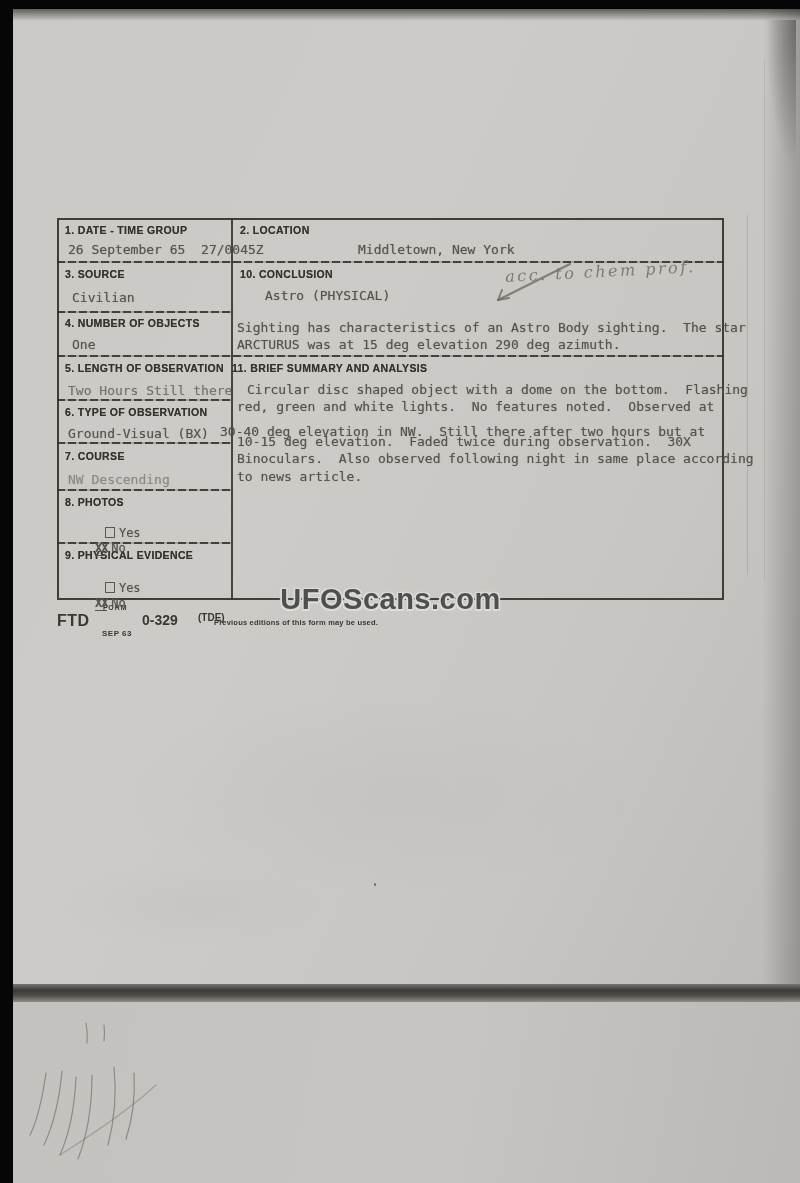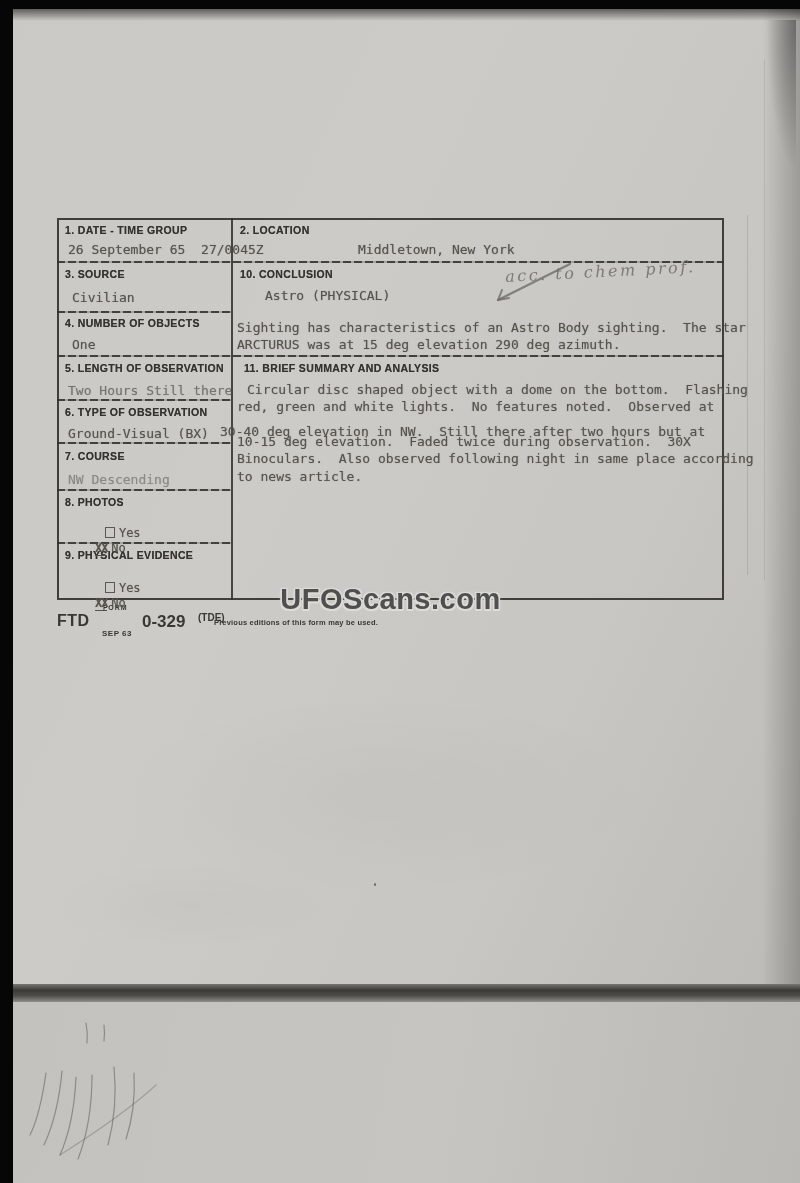--- a/index.html
+++ b/index.html
@@ -47,21 +47,21 @@
   .checkmark{position:absolute;z-index:6;}
 
   .watermark{position:absolute;left:57px;top:583px;width:667px;text-align:center;
     font-weight:bold;font-size:29px;letter-spacing:.5px;color:#4f4f4f;z-index:8;
     text-shadow:-1.5px -1.5px 0 #dcdbd7,1.5px -1.5px 0 #dcdbd7,-1.5px 1.5px 0 #dcdbd7,
                 1.5px 1.5px 0 #dcdbd7,0 0 4px rgba(220,219,215,.9);}
 
   .f-form{position:absolute;left:103px;top:604px;font-size:7px;font-weight:bold;color:#3a3833;letter-spacing:1px;}
   .f-ftd{position:absolute;left:57px;top:612px;font-size:16px;font-weight:bold;color:#3a3833;letter-spacing:.5px;}
   .f-sep{position:absolute;left:102px;top:617px;font-size:8px;font-weight:bold;color:#3a3833;letter-spacing:.5px;margin-top:12px;}
-  .f-num{position:absolute;left:142px;top:612px;font-size:17px;font-weight:bold;color:#3a3833;}
+  .f-num{position:absolute;left:142px;top:612px;font-size:14px;font-weight:bold;color:#3a3833;}
   .f-tde{position:absolute;left:198px;top:612px;font-size:10px;font-weight:bold;color:#3a3833;}
   .f-note{position:absolute;left:214px;top:618px;font-size:7.5px;font-weight:bold;color:#3a3833;letter-spacing:.2px;}
 </style>
 </head>
 <body>
 
 <div class="scan">
 
   <div class="paper-main"></div>
   <div class="paper-top-smudge"></div>
@@ -107,21 +107,21 @@
   </svg>
   <div class="typed" style="left:237px;top:320px;">Sighting has characteristics of an Astro Body sighting.  The star</div>
   <div class="typed" style="left:237px;top:337px;">ARCTURUS was at 15 deg elevation 290 deg azimuth.</div>
 
   <div class="lbl" style="left:65px;top:317px;">4. NUMBER OF OBJECTS</div>
   <div class="typed" style="left:72px;top:337px;">One</div>
 
   <div class="lbl" style="left:65px;top:362px;">5. LENGTH OF OBSERVATION</div>
   <div class="typed faded" style="left:68px;top:383px;">Two Hours Still there</div>
 
-  <div class="lbl" style="left:244px;top:362px;">11. BRIEF SUMMARY AND ANALYSIS</div>
+  <div class="lbl" style="left:232px;top:362px;">11. BRIEF SUMMARY AND ANALYSIS</div>
   <div class="typed" style="left:237px;top:399px;">red, green and white lights.  No features noted.  Observed at</div>
   <div class="typed" style="left:247px;top:382px;">Circular disc shaped object with a dome on the bottom.  Flashing</div>
   <div class="typed" style="left:220px;top:416px;margin-top:8px;">30-40 deg elevation in NW.  Still there after two hours but at</div>
   <div class="typed" style="left:237px;top:434px;">10-15 deg elevation.  Faded twice during observation.  30X</div>
   <div class="typed" style="left:237px;top:451px;">Binoculars.  Also observed following night in same place according</div>
   <div class="typed" style="left:237px;top:469px;">to news article.</div>
 
   <div class="lbl" style="left:65px;top:406px;">6. TYPE OF OBSERVATION</div>
   <div class="typed" style="left:68px;top:426px;">Ground-Visual (BX)</div>
 

